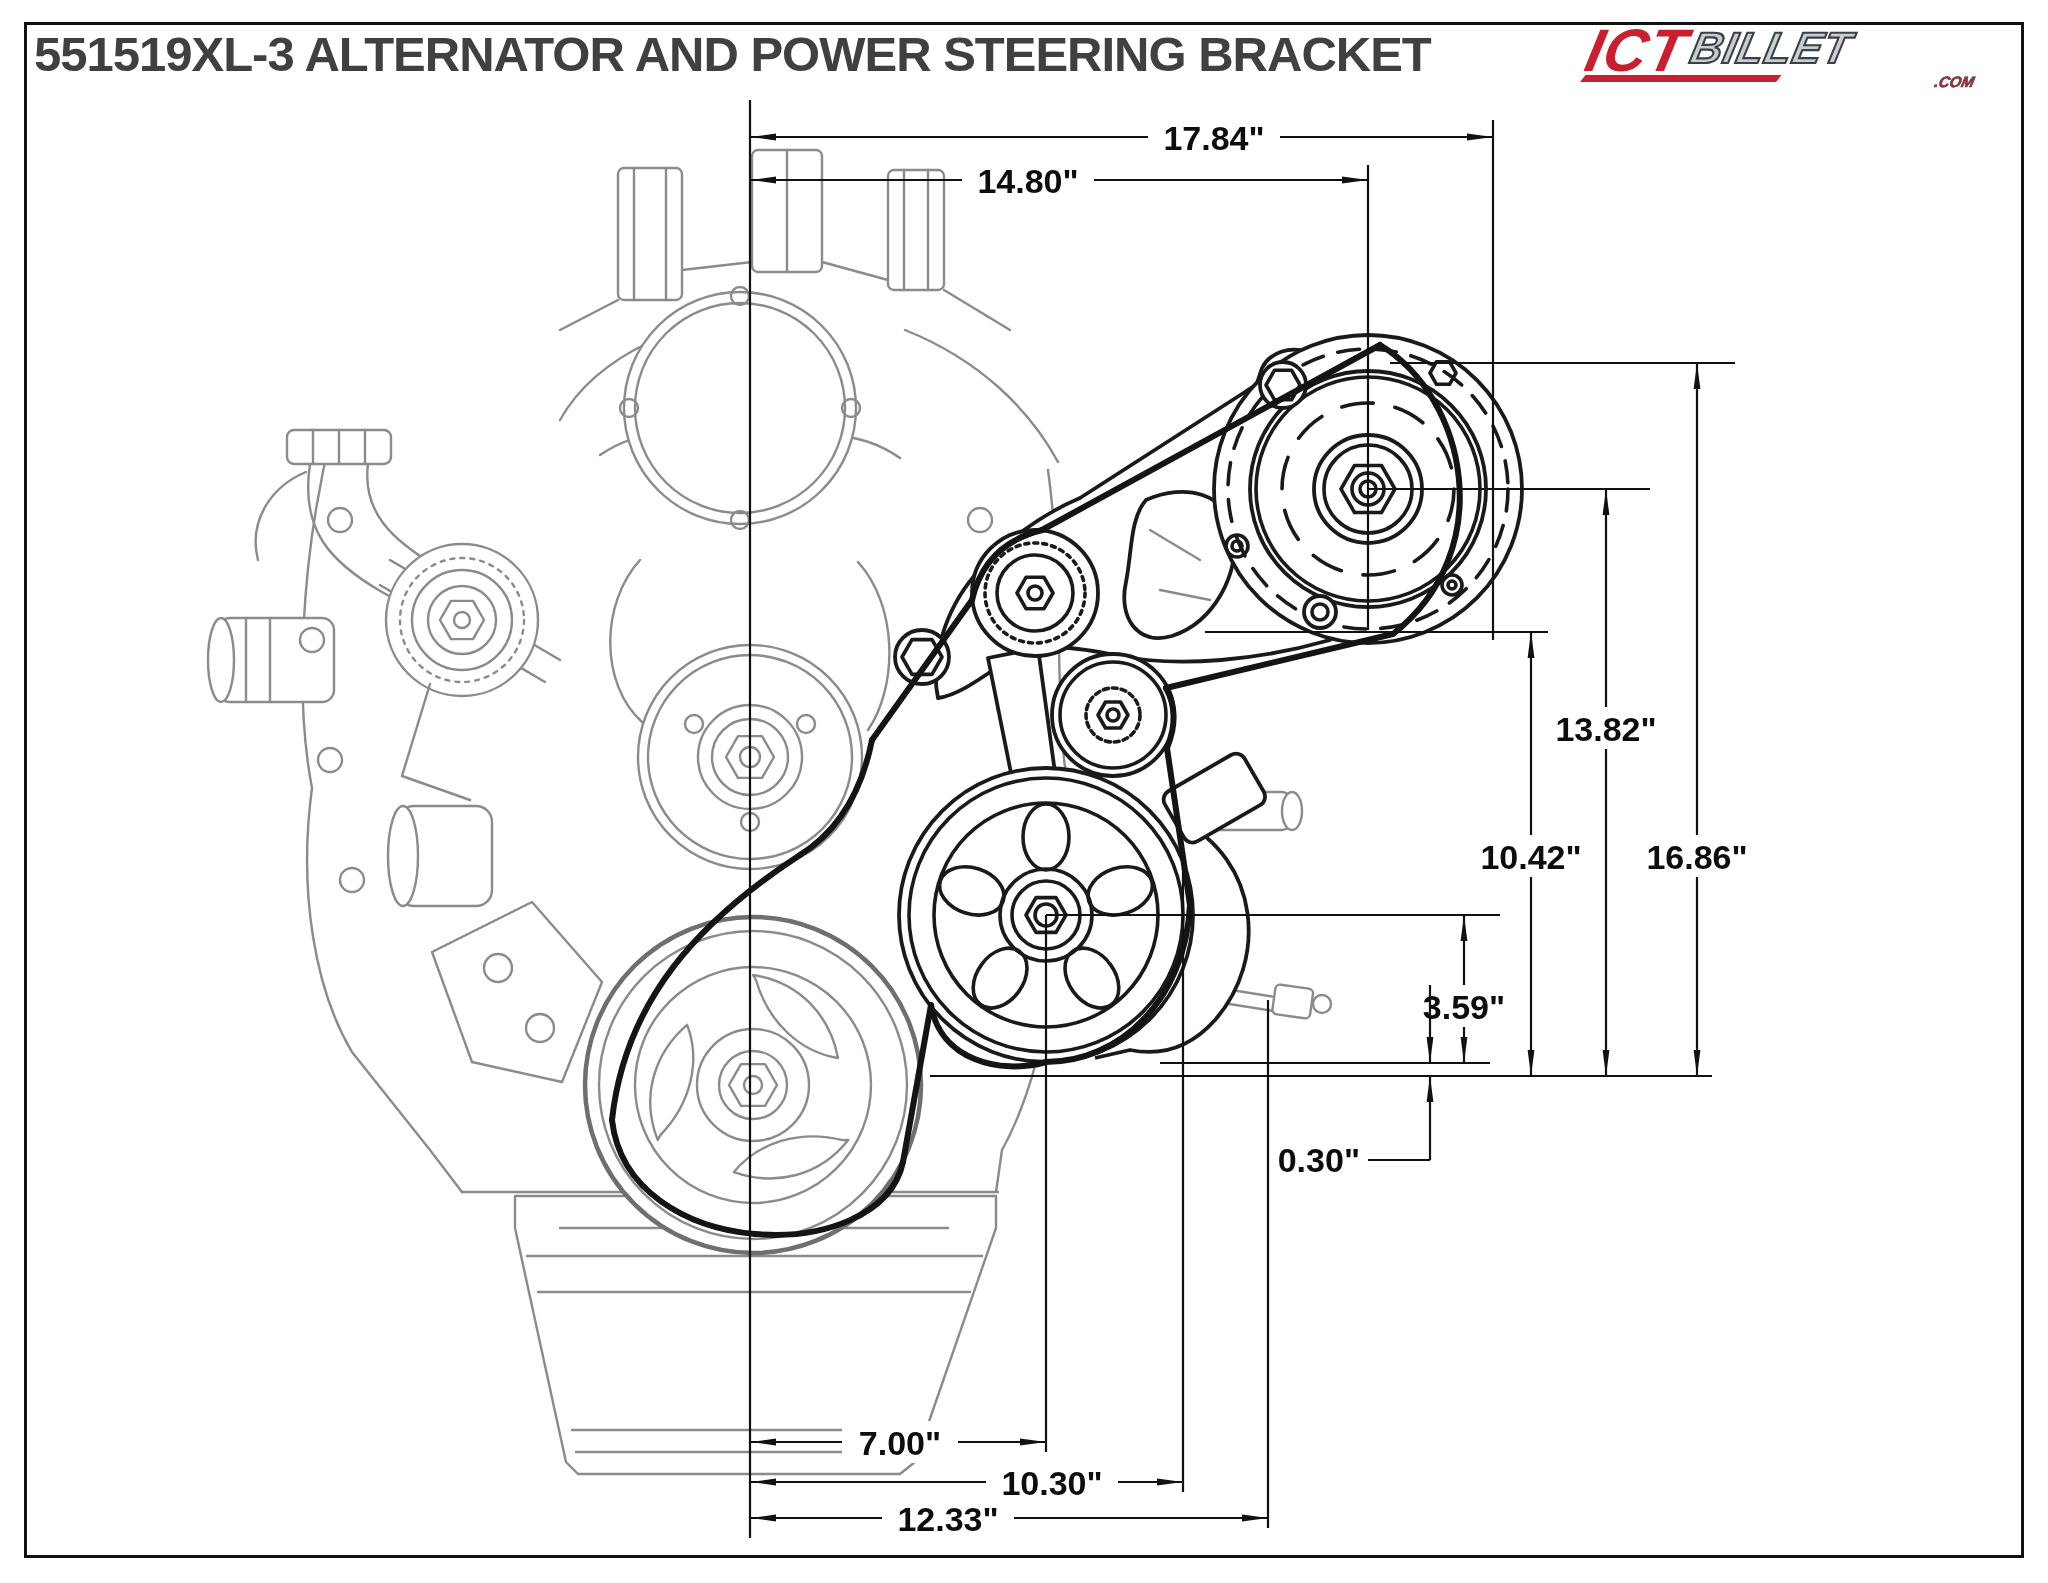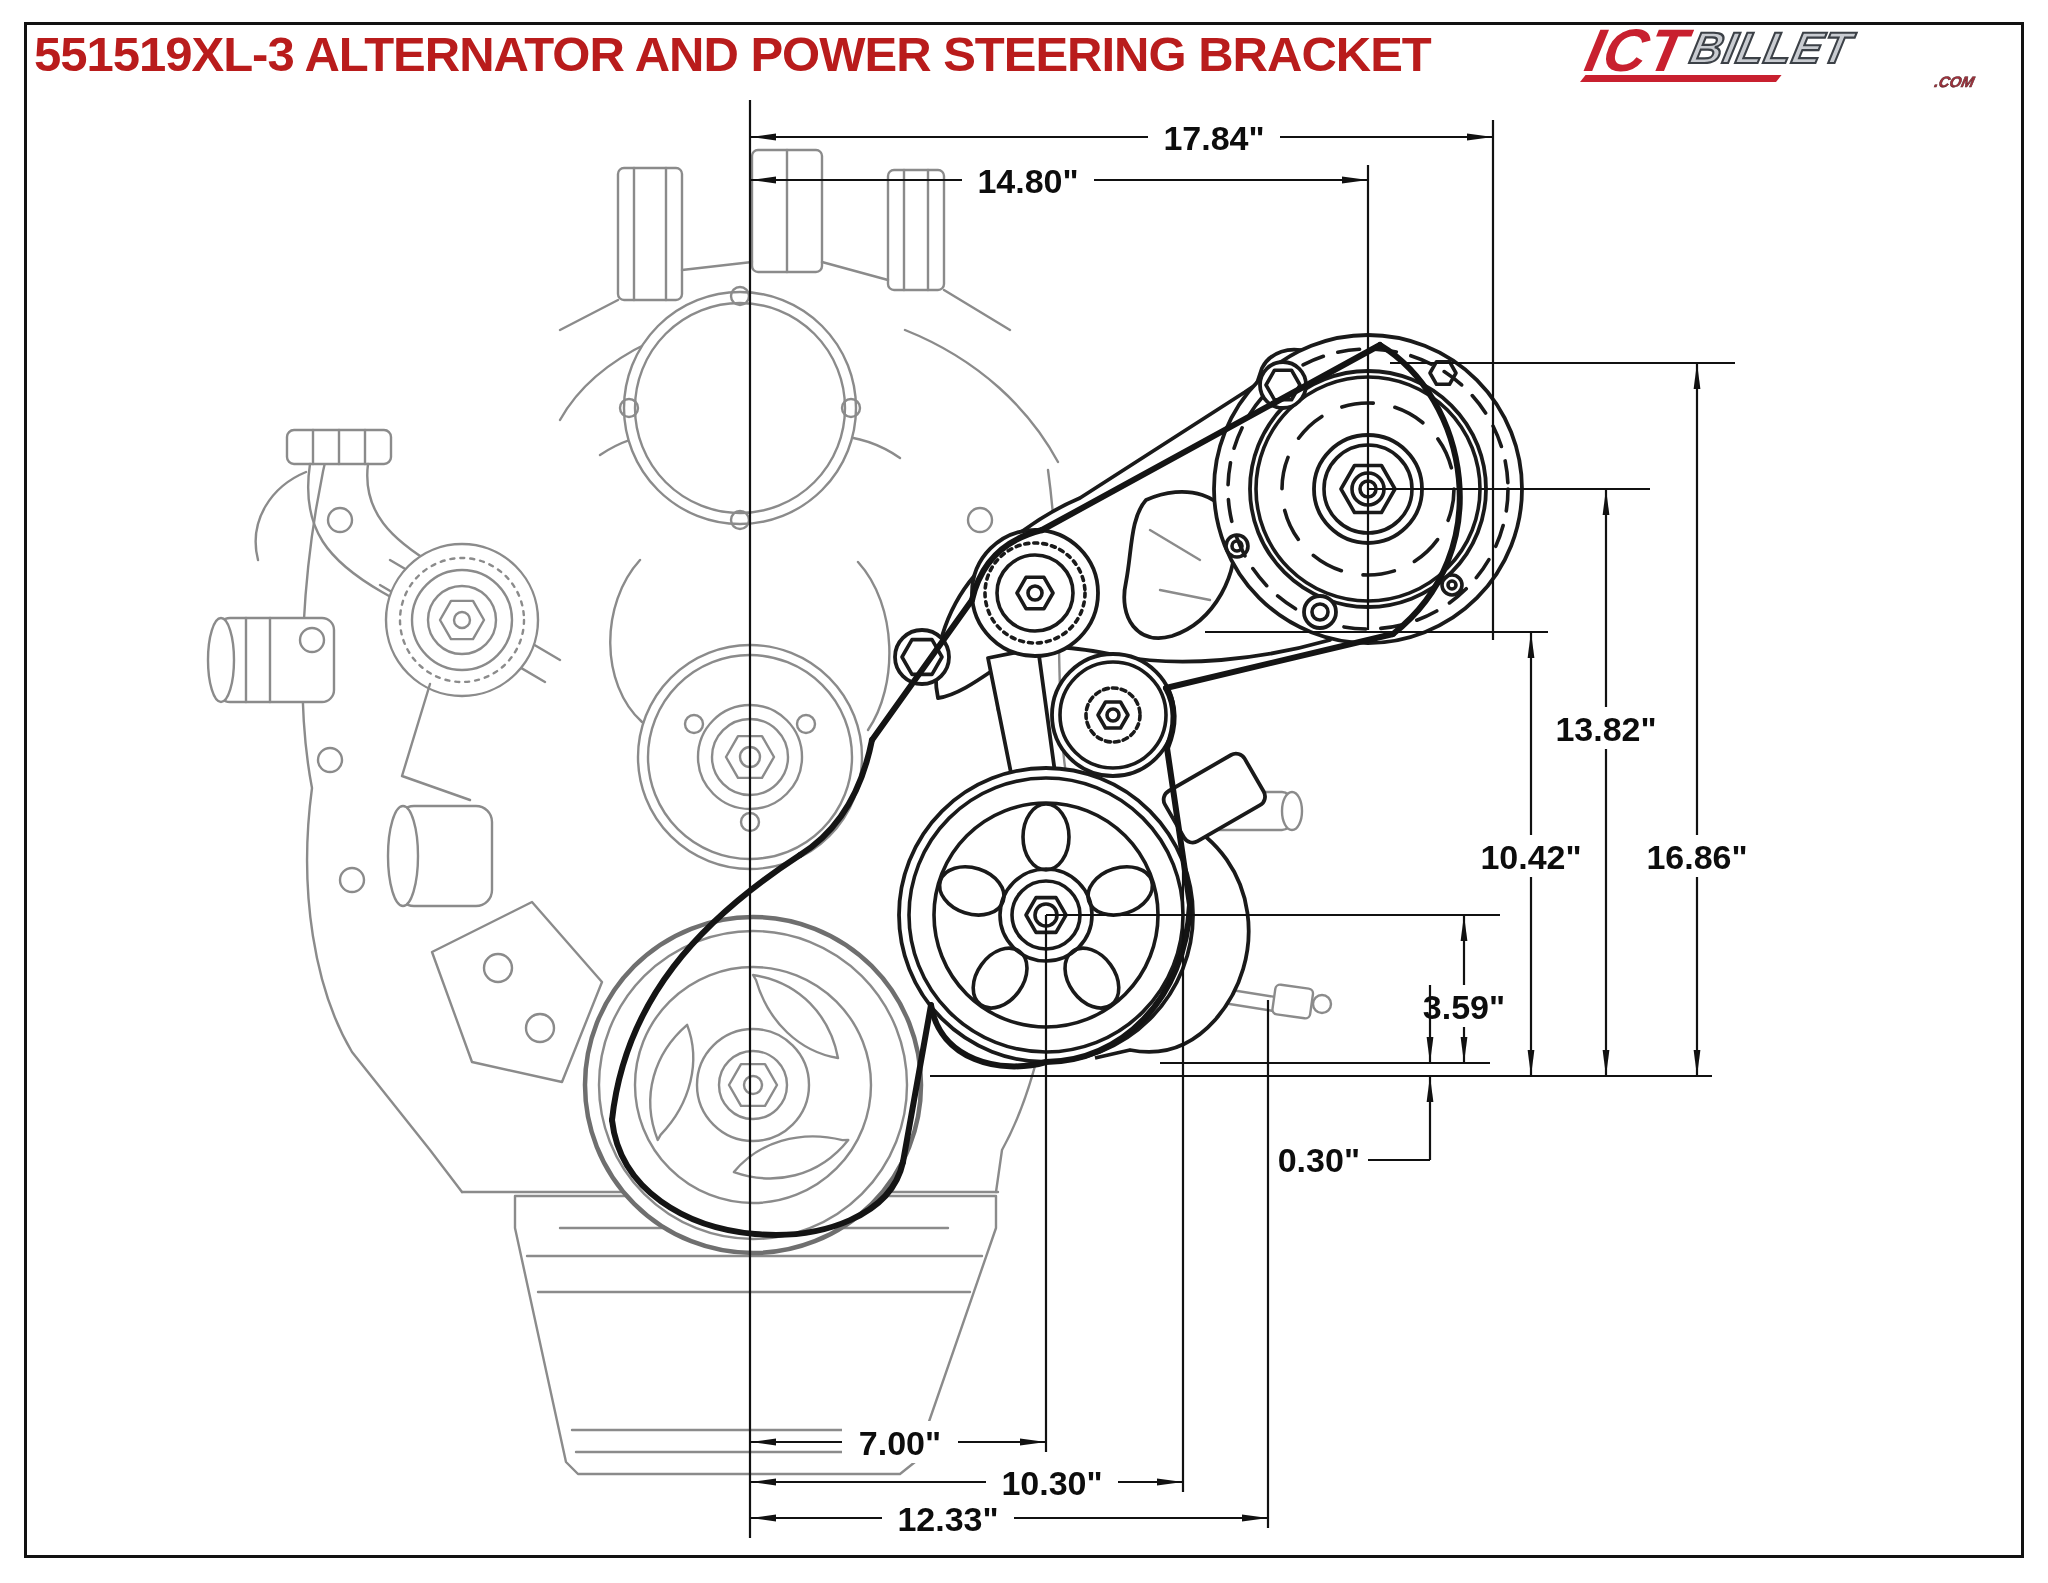--- a/index.html
+++ b/index.html
@@ -1,18 +1,18 @@
 <!DOCTYPE html>
 <html><head>
 <meta charset="utf-8">
 <style>
   html,body{margin:0;padding:0;background:#ffffff;}
   body{width:2048px;height:1583px;position:relative;font-family:"Liberation Sans",sans-serif;overflow:hidden;}
   .frame{position:absolute;left:24px;top:22px;width:2000px;height:1536px;border:3px solid #111;box-sizing:border-box;}
-  .title{position:absolute;left:34px;top:26px;font-size:49px;font-weight:700;letter-spacing:-1px;color:#b91c1c;white-space:nowrap;}
+  .title{position:absolute;left:34px;top:26px;font-size:49px;font-weight:700;letter-spacing:-1px;color:#404040;white-space:nowrap;}
   .logo{position:absolute;left:1586px;top:16px;width:420px;height:76px;transform:skewX(-12deg);}
   .logo .ict{font-style:italic;font-weight:900;font-size:60px;color:#c8202f;letter-spacing:1px;line-height:70px;}
   .logo .billet{font-style:italic;font-weight:900;font-size:44px;color:#c9ccd1;-webkit-text-stroke:2.2px #3c4147;letter-spacing:1px;vertical-align:8px;}
   .logo .tld{position:absolute;right:26px;bottom:2px;font-style:italic;font-weight:900;font-size:15px;color:#a8303c;-webkit-text-stroke:0.6px #5a2a2e;}
   .logo .swoosh{position:absolute;left:2px;bottom:10px;width:196px;height:7px;background:#c8202f;transform:skewX(-30deg);}
   svg{position:absolute;left:0;top:0;}
   .g{stroke:#8b8b8b;fill:none;stroke-width:2.4;stroke-linecap:round;stroke-linejoin:round;}
   .gw{stroke:#8b8b8b;fill:#ffffff;stroke-width:2.4;stroke-linejoin:round;}
   .g2w{stroke:#6f6f6f;fill:#ffffff;stroke-width:4.5;}
   .k{stroke:#1a1a1a;fill:none;stroke-width:3.6;stroke-linecap:round;stroke-linejoin:round;}

